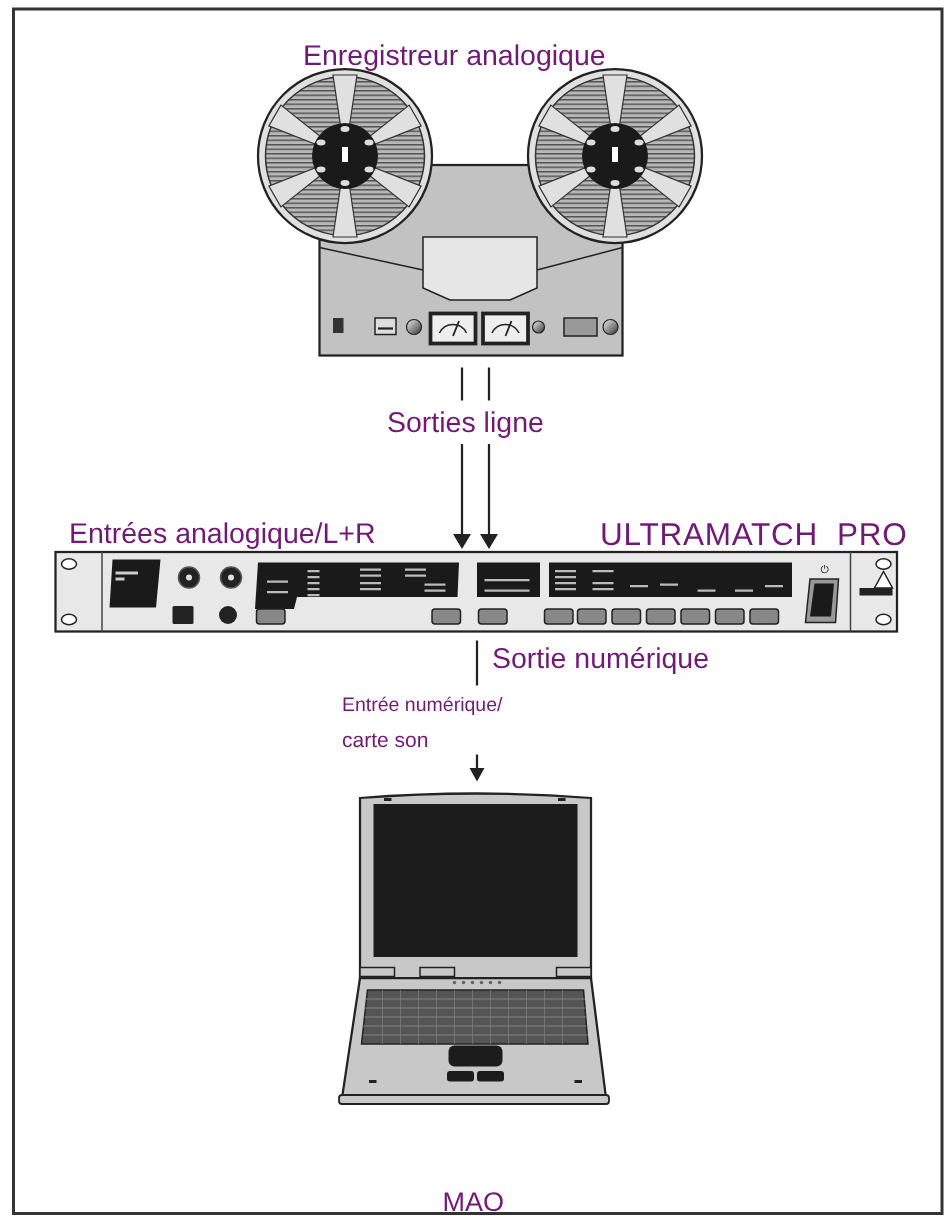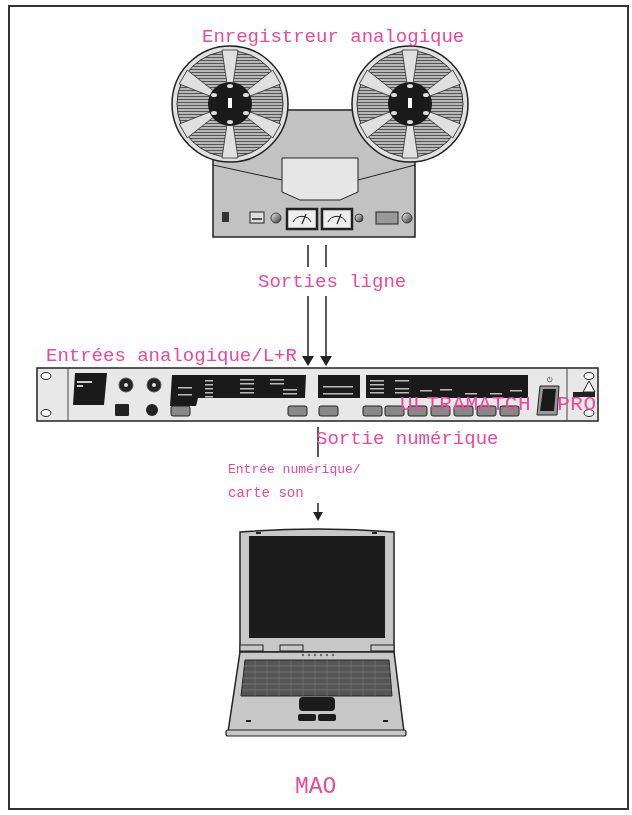--- a/index.html
+++ b/index.html
@@ -1,26 +1,26 @@
 <!DOCTYPE html>
 <html><head>
 <meta charset="utf-8">
 <style>
   html, body { margin: 0; padding: 0; background: #ffffff; }
   body { width: 632px; height: 815px; position: relative; overflow: hidden; font-family: "Liberation Sans", sans-serif; color: #222; }
   .frame { position: absolute; left: 8px; top: 5px; width: 621px; height: 805px; border: 2px solid #333; box-sizing: border-box; }
-  .lbl { position: absolute; font-family: Liberation Mono, monospace; color: #ec4899; white-space: nowrap; line-height: 1; }
+  .lbl { position: absolute; font-family: Liberation Sans, sans-serif; color: #701a75; white-space: nowrap; line-height: 1; }
   .l-title { left: 202px; top: 28px; font-size: 19px; }
   .l-out { left: 258px; top: 273px; font-size: 19px; text-align: right; }
   .l-in { left: 46px; top: 347px; font-size: 19px; }
   .l-brand { left: 400px; top: 346px; font-size: 21px; letter-spacing: 0.5px; }
-  .l-digout { left: 316px; top: 430px; font-size: 19px; }
+  .l-digout { left: 328px; top: 430px; font-size: 19px; }
   .l-digin1 { left: 228px; top: 463px; font-size: 13px; }
   .l-digin2 { left: 228px; top: 486px; font-size: 14px; }
-  .l-mao { left: 295px; top: 776px; font-size: 23px; }
+  .l-mao { left: 295px; top: 792px; font-size: 18px; }
   svg.art { position: absolute; left: 0; top: 0; }
 </style>
 </head>
 <body>
 
 <div class="frame"></div>
 
 <svg class="art" width="632" height="815" viewBox="0 0 632 815" xmlns="http://www.w3.org/2000/svg">
   <defs>
     <pattern id="grooves" width="3" height="3" patternUnits="userSpaceOnUse">
@@ -248,17 +248,17 @@
     <rect x="298" y="714" width="18" height="7" rx="2" fill="#1c1c1c"></rect>
     <rect x="318" y="714" width="18" height="7" rx="2" fill="#1c1c1c"></rect>
     <rect x="246" y="720" width="5" height="2" fill="#222"></rect>
     <rect x="383" y="720" width="5" height="2" fill="#222"></rect>
   </g>
 </svg>
 
 <div class="lbl l-title">Enregistreur analogique</div>
 <div class="lbl l-out">Sorties ligne</div>
 <div class="lbl l-in">Entrées analogique/L+R</div>
-<div class="lbl l-brand" style="white-space: pre; margin-top: 48px;">ULTRAMATCH  PRO</div>
+<div class="lbl l-brand" style="white-space: pre;">ULTRAMATCH  PRO</div>
 <div class="lbl l-digout">Sortie numérique</div>
 <div class="lbl l-digin1">Entrée numérique/</div>
 <div class="lbl l-digin2">carte son</div>
 <div class="lbl l-mao">MAO</div>
 
 </body></html>

